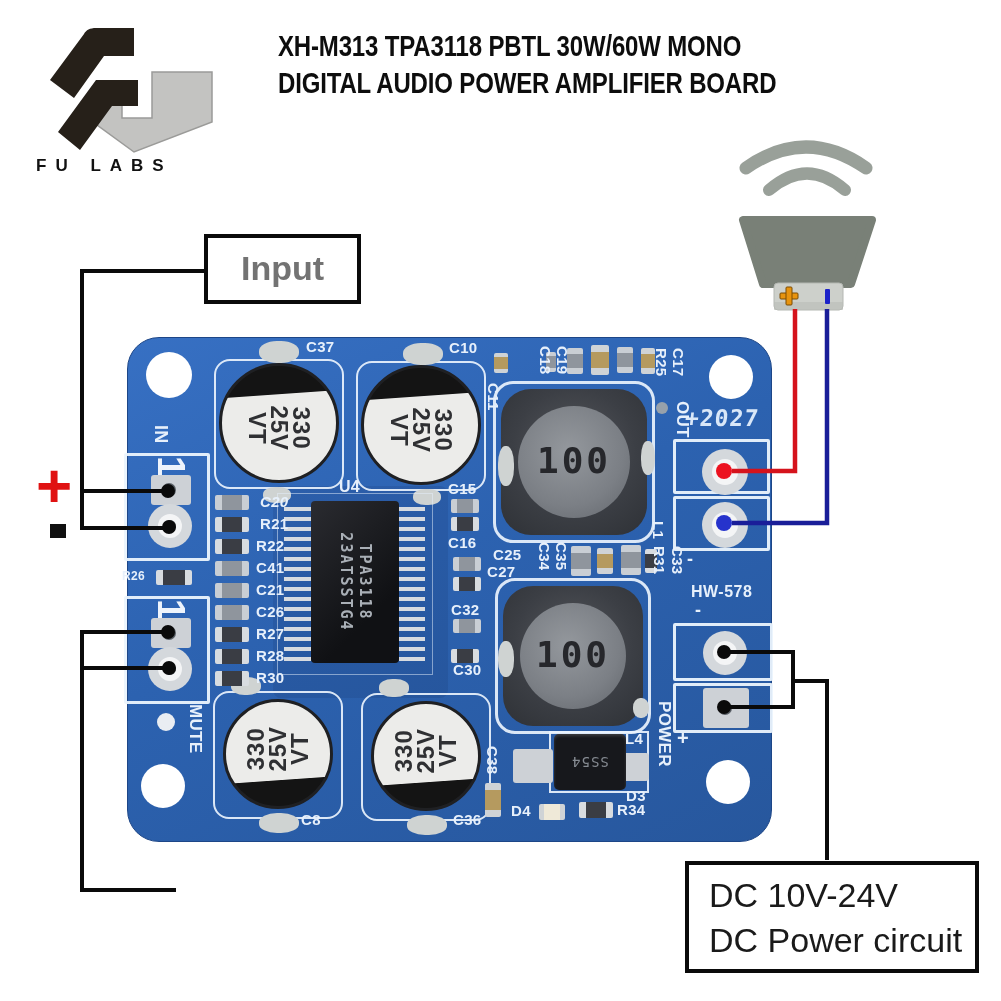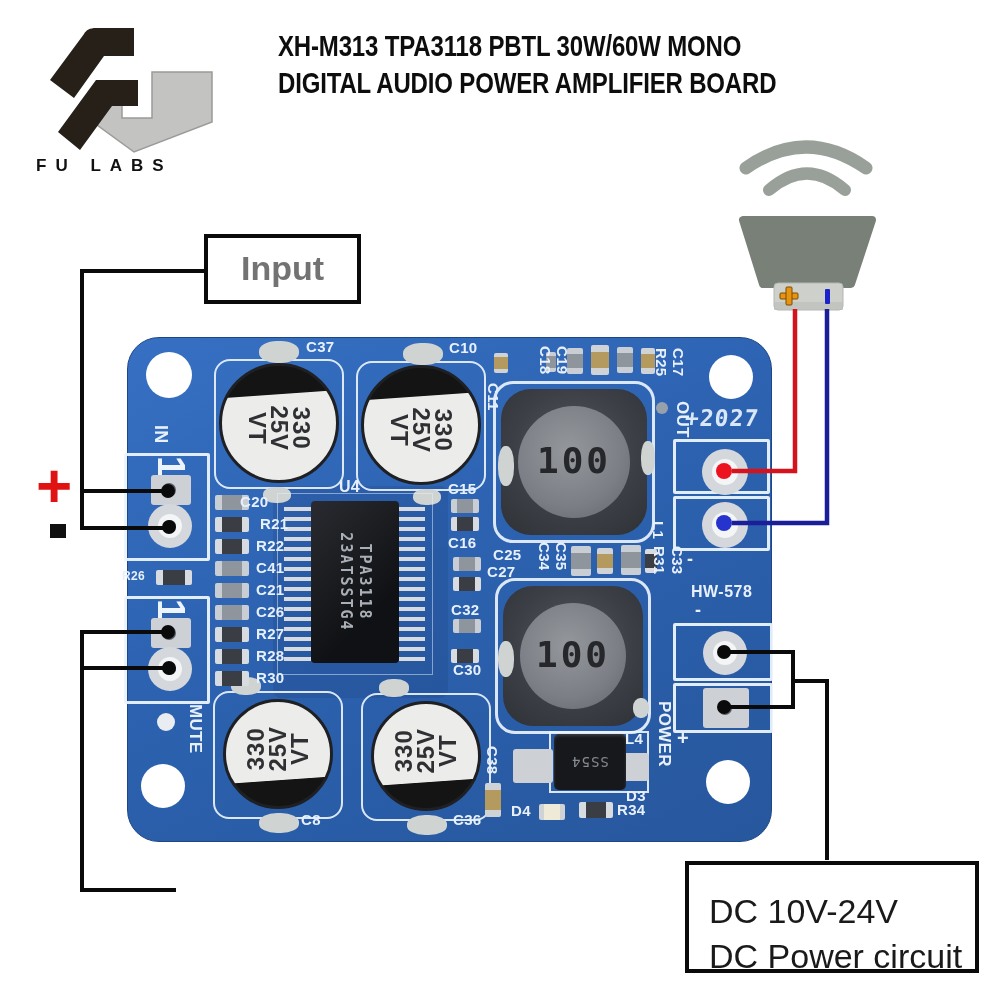--- a/index.html
+++ b/index.html
@@ -11,21 +11,21 @@
               letter-spacing:9px;white-space:nowrap;}
   #title{position:absolute;left:278px;top:27px;font-weight:bold;font-size:30px;color:#0d0d0d;
          line-height:37px;transform:scaleX(.8);transform-origin:left top;letter-spacing:-.2px;white-space:nowrap;}
   
   .callout{position:absolute;background:#fff;border:4px solid #0a0a0a;box-sizing:border-box;z-index:6;}
   .callout .blue{color:#737373;font-weight:bold;}
   #input-box{left:204px;top:234px;width:157px;height:70px;text-align:center;}
   #input-box .blue{font-size:34px;line-height:61px;}
   #mute-box{left:175px;top:857px;width:324px;height:67px;text-align:center;}
   #mute-box .blue{font-size:33px;line-height:58px;}
-  #dc-box{left:685px;top:861px;width:294px;height:112px;padding:24px 0 0 20px;}
+  #dc-box{left:685px;top:861px;width:294px;height:112px;padding:8px 0 0 20px;}
   #dc-box .ln{font-size:34px;color:#1a1a1a;line-height:45px;white-space:nowrap;}
   #plus-mark{position:absolute;left:36px;top:450px;font-size:62px;font-weight:bold;color:#e01212;z-index:6;}
   #minus-mark{position:absolute;left:50px;top:524px;width:16px;height:14px;background:#101010;z-index:6;}
   
   #board{position:absolute;left:127px;top:337px;width:643px;height:503px;border-radius:32px;
          background:linear-gradient(155deg,#3770c3 0%,#2c62b0 45%,#27579d 100%);
          border:1px solid #1d4687;z-index:1;}
   #board .hole{position:absolute;background:#fff;border-radius:50%;}
   .patch{position:absolute;background:rgba(8,18,54,.10);border-radius:8px;}
   .sk{position:absolute;font-weight:bold;font-size:15px;color:#E7F0FB;letter-spacing:.3px;white-space:nowrap;}
@@ -237,21 +237,21 @@
     <div class="termcell" style="left:545px;top:285px;width:100px;height:58px;"></div>
     <div class="termcell" style="left:545px;top:345px;width:100px;height:50px;"></div>
     <div class="padring" style="left:575px;top:293px;width:44px;height:44px;"></div>
     <div class="padin" style="left:585px;top:303px;width:24px;height:24px;"></div>
     <div class="sqpad" style="left:575px;top:350px;width:46px;height:40px;"></div>
     <div class="padhole" style="left:590px;top:363px;width:14px;height:14px;"></div>
 
     <div class="sk" style="left:178px;top:0;">C37</div>
     <div class="sk" style="left:321px;top:1px;">C10</div>
     <div class="sk" style="left:211px;top:140px;font-size:16px;">U4</div>
-    <div class="sk" style="left:112px;top:155px;">C20</div>
+    <div class="sk" style="left:132px;top:155px;font-style:italic;">C20</div>
     <div class="sk" style="left:132px;top:177px;">R21</div>
     <div class="sk" style="left:128px;top:199px;">R22</div>
     <div class="sk" style="left:128px;top:221px;">C41</div>
     <div class="sk" style="left:128px;top:243px;">C21</div>
     <div class="sk" style="left:128px;top:265px;">C26</div>
     <div class="sk" style="left:128px;top:287px;">R27</div>
     <div class="sk" style="left:128px;top:309px;">R28</div>
     <div class="sk" style="left:128px;top:331px;">R30</div>
     <div class="sk" style="left:320px;top:142px;">C15</div>
     <div class="sk" style="left:320px;top:196px;">C16</div>

